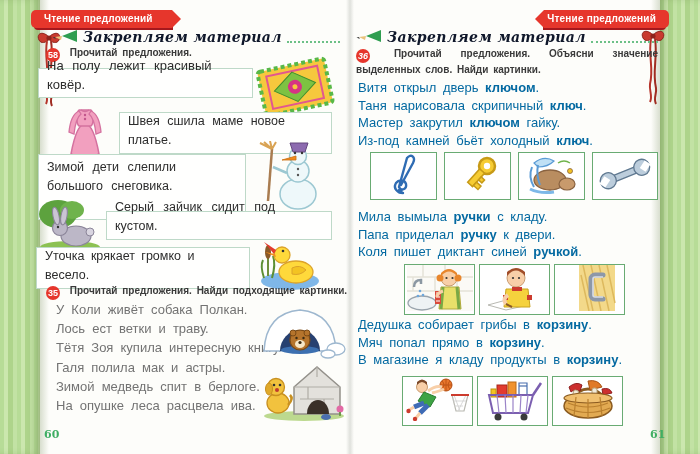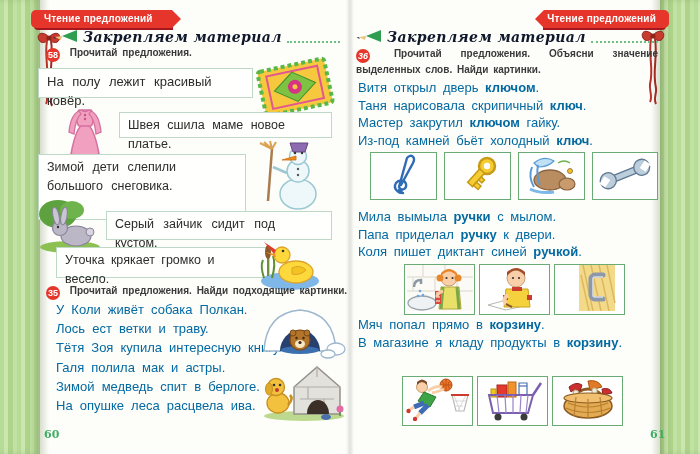--- a/index.html
+++ b/index.html
@@ -34,24 +34,24 @@
   
   .badge{display:inline-block;width:14px;height:14px;border-radius:50%;background:#e6362c;
     color:#fff;font-size:9px;font-weight:bold;text-align:center;line-height:14px;vertical-align:-2px;}
   .exrow{position:absolute;font-size:10px;font-weight:bold;color:#3a3a3a;word-spacing:2px;white-space:nowrap;}
   .exrow .badge{margin-right:5px;}
   .instrp{position:absolute;font-size:10px;font-weight:bold;color:#3a3a3a;word-spacing:2px;
     line-height:13.5px;text-align:justify;}
   .instrp .badge{margin-right:5px;font-style:italic;}
   
   .sbox{position:absolute;border:1.4px solid #bed9c8;background:#fffffe;box-sizing:border-box;
-    display:flex;align-items:flex-start;padding:3px 8px;font-size:12.5px;color:#2c2c2c;
+    display:flex;align-items:flex-end;padding:3px 8px;font-size:12.5px;color:#2c2c2c;
     line-height:19px;word-spacing:5px;}
   
-  .lines{position:absolute;font-size:13px;color:#0369a1;word-spacing:3.5px;}
+  .lines{position:absolute;font-size:13px;color:#737373;word-spacing:3.5px;}
   .lines div{white-space:nowrap;line-height:13px;margin-bottom:6.2px;}
   .rgroup{position:absolute;font-size:13px;color:#0369a1;word-spacing:3px;}
   .rgroup div{white-space:nowrap;line-height:13px;margin-bottom:4.6px;}
   .rgroup .b{font-weight:bold;}
   
   .pbox{position:absolute;border:1.5px solid #69ab73;background:#fff;box-sizing:border-box;
     display:flex;align-items:center;justify-content:center;overflow:hidden;}
   .pagenum{position:absolute;font-family:"DejaVu Serif",serif;
     color:#3fae63;font-size:11px;font-weight:bold;}
   .ill{position:absolute;line-height:0;}
@@ -123,21 +123,21 @@
     <svg width="64" height="57" viewBox="0 0 64 57">
       <path d="M18 52 C22 30 27 22 32 22 C37 22 42 30 46 52 C36 57 28 57 18 52 Z" fill="#f2a0bf" stroke="#d4719f" stroke-width="1.5"></path>
       <path d="M26 8 L38 8 C41 10 41 21 38 24 L26 24 C23 21 23 10 26 8 Z" fill="#f2a0bf" stroke="#d4719f" stroke-width="1.5"></path>
       <path d="M26 9 C19 12 17 20 16 30 L21 32 C22 23 24 15 28 12 Z" fill="#f2a0bf" stroke="#d4719f" stroke-width="1.3"></path>
       <path d="M38 9 C45 12 47 20 48 30 L43 32 C42 23 40 15 36 12 Z" fill="#f2a0bf" stroke="#d4719f" stroke-width="1.3"></path>
       <circle cx="32" cy="13" r="1.2" fill="#c2558c"></circle>
         <circle cx="32" cy="17" r="1.2" fill="#c2558c"></circle>
       <path d="M28 8 Q32 11 36 8" fill="none" stroke="#d4719f" stroke-width="1.3"></path>
     </svg>
   </div>
-  <div class="sbox" style="left:119px;top:112px;width:213px;height:26px;word-spacing:4px">
+  <div class="sbox" style="left:119px;top:112px;width:213px;height:42px;word-spacing:4px">
     <span>Швея  сшила  маме  новое  платье.</span>
   </div>
 
   <div class="sbox" style="left:38px;top:154px;width:208px;height:66px;align-items:flex-start">
     <span>Зимой  дети  слепили  большого  снеговика.</span>
   </div>
   <div class="ill" style="left:246px;top:141px">
     <svg width="89" height="71" viewBox="0 0 89 71">
       <ellipse cx="52" cy="53" rx="18" ry="15" fill="#eef8fa" stroke="#9cc8d2" stroke-width="1.5"></ellipse>
       <circle cx="52" cy="30" r="11" fill="#eef8fa" stroke="#9cc8d2" stroke-width="1.5"></circle>
@@ -164,21 +164,21 @@
       <ellipse cx="18" cy="18" rx="3" ry="9" fill="#cac5d4" stroke="#8b8599" transform="rotate(-12 18 18)"></ellipse>
       <ellipse cx="26" cy="18" rx="3" ry="9" fill="#cac5d4" stroke="#8b8599" transform="rotate(10 26 18)"></ellipse>
       <circle cx="20" cy="29" r="1.2" fill="#333"></circle>
       <circle cx="52" cy="34" r="4" fill="#d9d5e0" stroke="#8b8599"></circle>
     </svg>
   </div>
   <div class="sbox" style="left:106px;top:211px;width:226px;height:29px;word-spacing:6px">
     <span>Серый  зайчик  сидит  под  кустом.</span>
   </div>
 
-  <div class="sbox" style="left:56px;top:247px;width:214px;height:31px;word-spacing:3px">
+  <div class="sbox" style="left:36px;top:247px;width:214px;height:42px;word-spacing:3px">
     <span>Уточка  крякает  громко  и  весело.</span>
   </div>
   <div class="ill" style="left:252px;top:236px">
     <svg width="74" height="58" viewBox="0 0 74 58">
       <ellipse cx="38" cy="45" rx="29" ry="9" fill="#7fb7e8"></ellipse>
       <line x1="16" y1="40" x2="16" y2="18" stroke="#6f8f3c" stroke-width="2"></line>
       <ellipse cx="16" cy="16" rx="3" ry="7" fill="#8a5a28"></ellipse>
       <path d="M20 42 Q24 28 21 20 M12 42 Q8 30 11 24" stroke="#5d8f34" stroke-width="2" fill="none"></path>
       <ellipse cx="44" cy="36" rx="17" ry="11" fill="#ffd93b" stroke="#dca32a" stroke-width="1.3"></ellipse>
       <circle cx="30" cy="19" r="8" fill="#ffd93b" stroke="#dca32a" stroke-width="1.3"></circle>
@@ -306,21 +306,21 @@
           <rect x="11" y="17" width="34" height="6.5" rx="2" fill="#bccddc" stroke="#5f7890" stroke-width="1.3"></rect>
           <circle cx="10" cy="20" r="8" fill="#bccddc" stroke="#5f7890" stroke-width="1.3"></circle>
           <rect x="2" y="16.5" width="9" height="7" fill="#fff" transform="rotate(-35 6 20)"></rect>
           <circle cx="46" cy="20" r="8" fill="#bccddc" stroke="#5f7890" stroke-width="1.3"></circle>
           <rect x="45" y="16.5" width="9" height="7" fill="#fff" transform="rotate(-35 50 20)"></rect>
         </g>
       </svg></span>
   </div>
 
   <div class="rgroup" style="left:358px;top:210px">
-    <div><span>Мила  вымыла  </span><span class="b">ручки</span><span>  с  мылом.</span></div>
+    <div><span>Мила  вымыла  </span><span class="b">ручки</span><span>  с  кладу.</span></div>
     <div><span>Папа  приделал  </span><span class="b">ручку</span><span>  к  двери.</span></div>
     <div><span>Коля  пишет  диктант  синей  </span><span class="b">ручкой</span><span>.</span></div>
   </div>
 
   <div class="pbox" style="left:404px;top:264px;width:71px;height:51px">
     <span>
       <svg width="66" height="46" viewBox="0 0 66 46">
         <rect x="0" y="0" width="66" height="46" fill="#fbfaf6"></rect>
         <path d="M0 12 H66 M0 26 H66 M16 0 V12 M38 0 V12 M6 12 V26 M28 12 V26 M50 12 V26" stroke="#e5e2d8" stroke-width="1.5"></path>
         <ellipse cx="15" cy="38" rx="14" ry="7" fill="#eef2f4" stroke="#9aa4ad" stroke-width="1.3"></ellipse>
@@ -361,20 +361,21 @@
     <span>
       <svg width="66" height="46" viewBox="0 0 66 46">
         <rect x="22" y="0" width="36" height="46" fill="#f3d98a"></rect>
         <path d="M26 0 L36 46 M34 0 L44 46 M42 0 L52 46 M50 0 L58 38 M24 10 L32 46" stroke="#ddb95e" stroke-width="1.5"></path>
         <path d="M46 10 h-8 a4 4 0 0 0 -4 4 v16 a4 4 0 0 0 4 4 h8" fill="none" stroke="#8d98a8" stroke-width="5" stroke-linecap="round"></path>
         <path d="M46 12 h-8 a2 2 0 0 0 -2 2 v16 a2 2 0 0 0 2 2 h8" fill="none" stroke="#d7dde6" stroke-width="1.6"></path>
       </svg></span>
   </div>
 
   <div class="rgroup" style="left:358px;top:318px">
+    <div><span>Дедушка  собирает  грибы  в  </span><span class="b">корзину</span><span>.</span></div>
     <div><span>Мяч  попал  прямо  в  </span><span class="b">корзину</span><span>.</span></div>
     <div><span>В  магазине  я  кладу  продукты  в  </span><span class="b">корзину</span><span>.</span></div>
   </div>
 
   <div class="pbox" style="left:402px;top:376px;width:71px;height:50px">
     <span>
       <svg width="64" height="44" viewBox="0 0 64 44">
         <circle cx="40" cy="8" r="6" fill="#e8762c" stroke="#b54e12" stroke-width="1"></circle>
         <path d="M34 8 H46 M40 2 V14 M36 4 Q40 8 36 12 M44 4 Q40 8 44 12" stroke="#b54e12" stroke-width=".8" fill="none"></path>
         <path d="M46 18 H62 L58 34 H50 Z" fill="none" stroke="#b9b9b2" stroke-width="1.2"></path>

